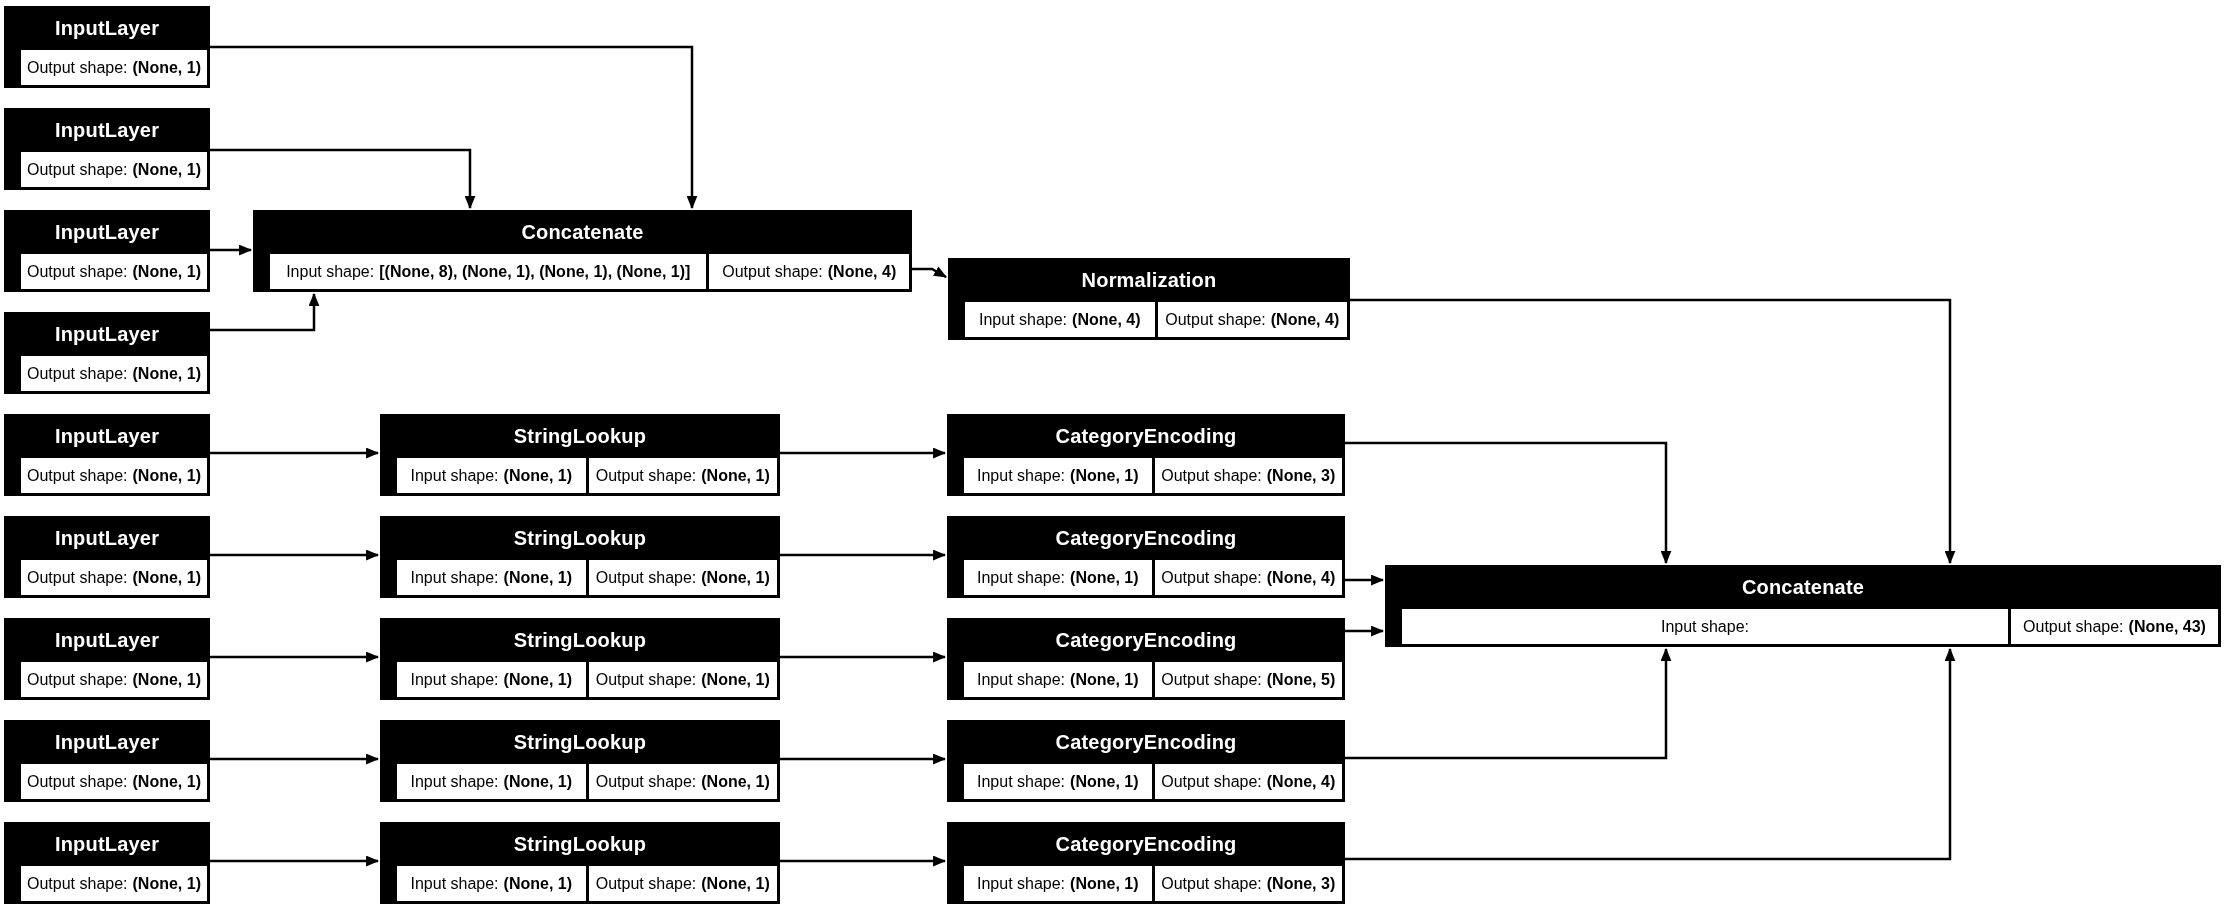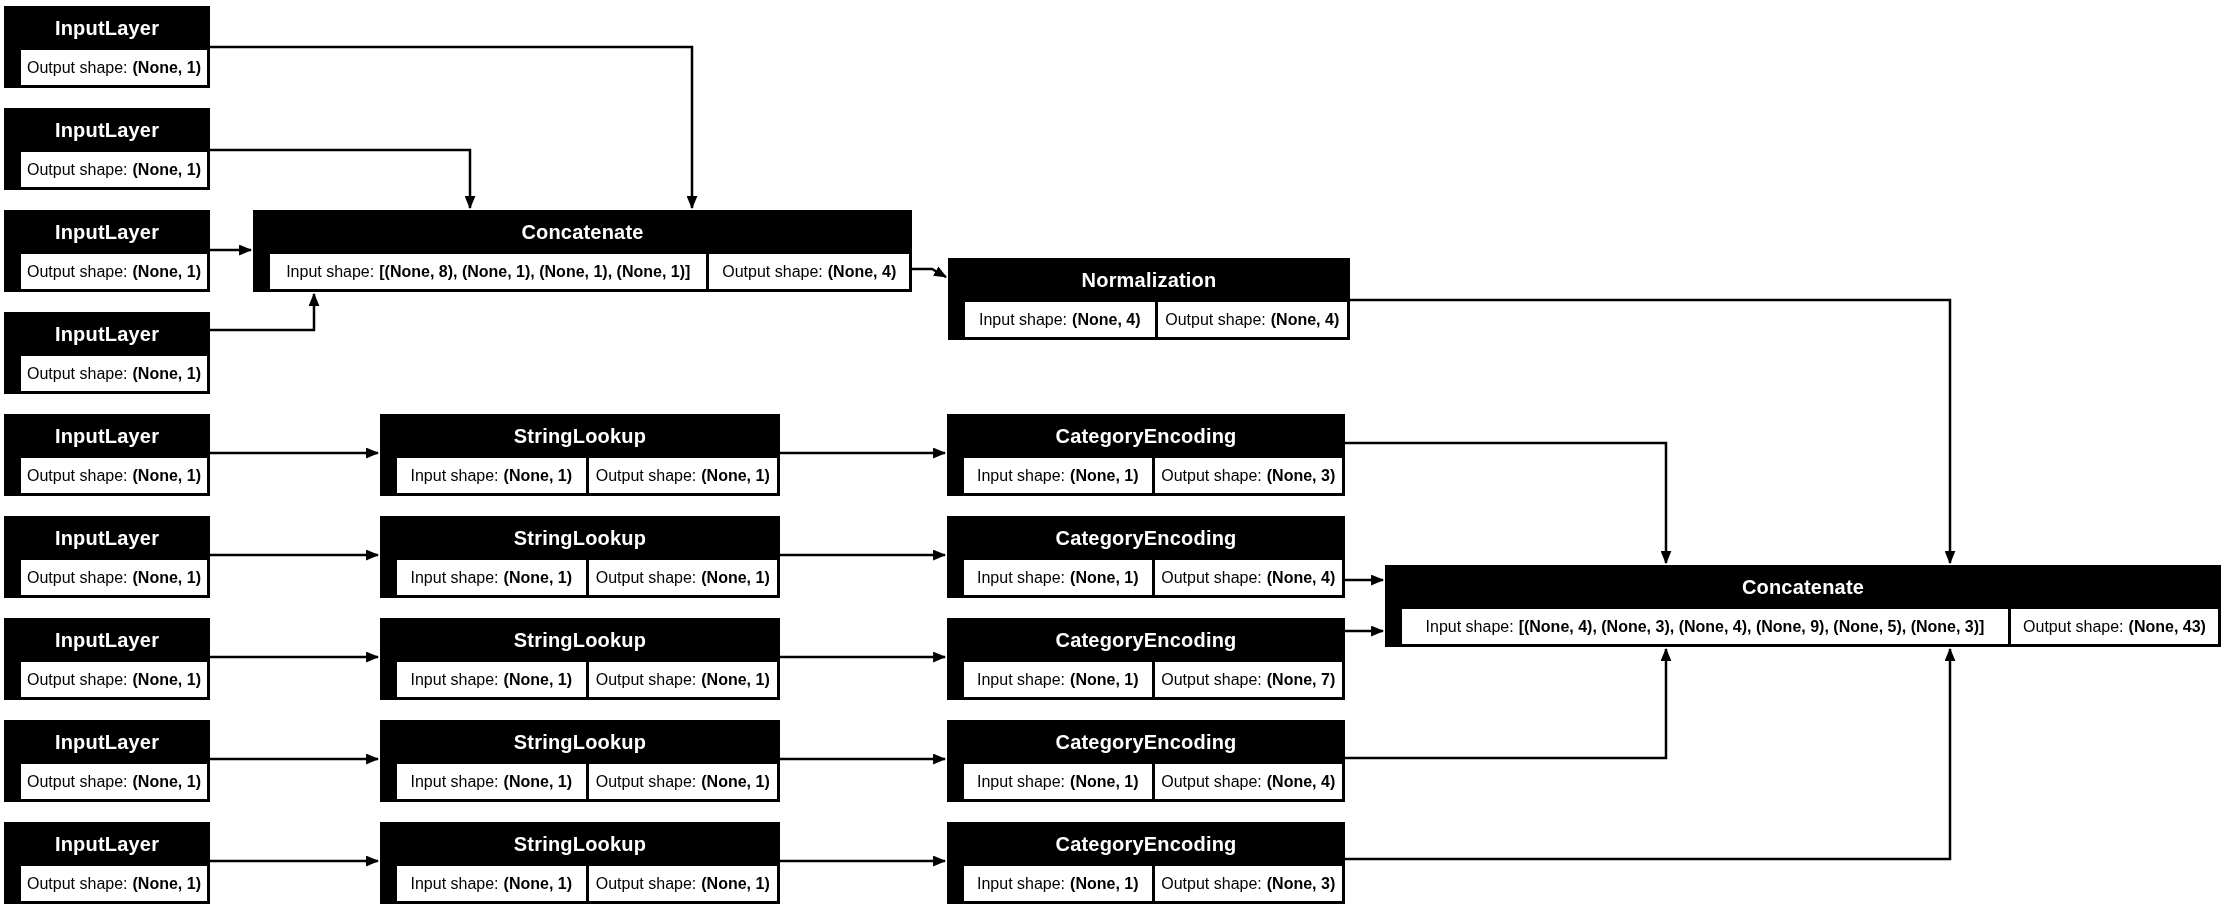--- a/index.html
+++ b/index.html
@@ -301,21 +301,21 @@
 
     <div class="node" style="left: 947px; top: 618px; width: 398px; height: 82px; background: rgb(0, 0, 0);">
       <div class="node-title" style="color: rgb(255, 255, 255);">CategoryEncoding</div>
       <div class="node-cells">
         <div class="cell" style="flex: 1 1 0px; background: rgb(255, 255, 255); color: rgb(0, 0, 0);">
           <span class="shape-label">Input shape:</span>
           <span class="shape-value">(None, 1)</span>
         </div>
         <div class="cell" style="flex: 1 1 0px; background: rgb(255, 255, 255); color: rgb(0, 0, 0);">
           <span class="shape-label">Output shape:</span>
-          <span class="shape-value">(None, 7)</span>
+          <span class="shape-value">(None, 5)</span>
         </div>
       </div>
     </div>
 
     <div class="node" style="left: 947px; top: 720px; width: 398px; height: 82px; background: rgb(0, 0, 0);">
       <div class="node-title" style="color: rgb(255, 255, 255);">CategoryEncoding</div>
       <div class="node-cells">
         <div class="cell" style="flex: 1 1 0px; background: rgb(255, 255, 255); color: rgb(0, 0, 0);">
           <span class="shape-label">Input shape:</span>
           <span class="shape-value">(None, 1)</span>
@@ -339,21 +339,20 @@
           <span class="shape-value">(None, 3)</span>
         </div>
       </div>
     </div>
 
     <div class="node" style="left: 1385px; top: 565px; width: 836px; height: 82px; background: rgb(0, 0, 0);">
       <div class="node-title" style="color: rgb(255, 255, 255);">Concatenate</div>
       <div class="node-cells">
         <div class="cell" style="flex: 620 1 0px; background: rgb(255, 255, 255); color: rgb(0, 0, 0);">
           <span class="shape-label">Input shape:</span>
-          <span class="shape-value">[(None, 4), (None, 3), (None, 4), (None, 9), (None, 5), (None, 3)]</span>
         </div>
         <div class="cell" style="flex: 205 1 0px; background: rgb(255, 255, 255); color: rgb(0, 0, 0);">
           <span class="shape-label">Output shape:</span>
           <span class="shape-value">(None, 43)</span>
         </div>
       </div>
     </div>
   </div>
 
 </body></html>

